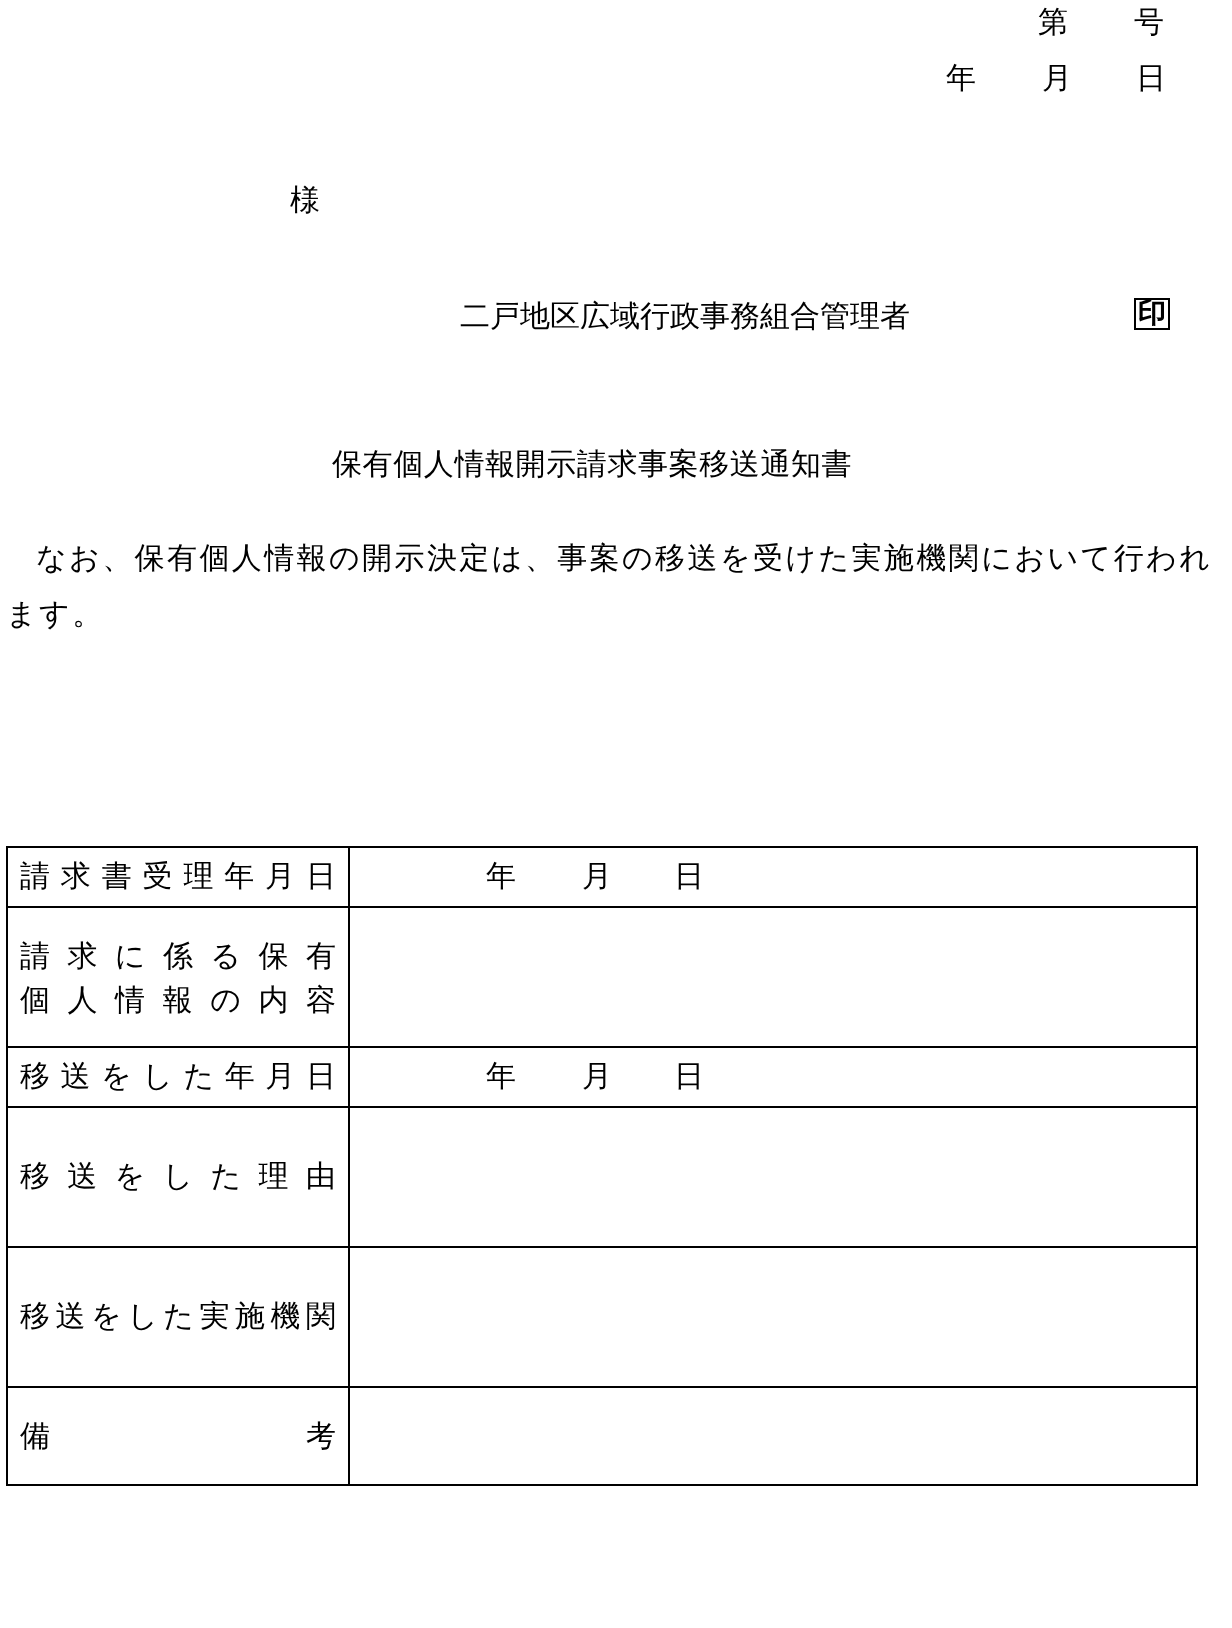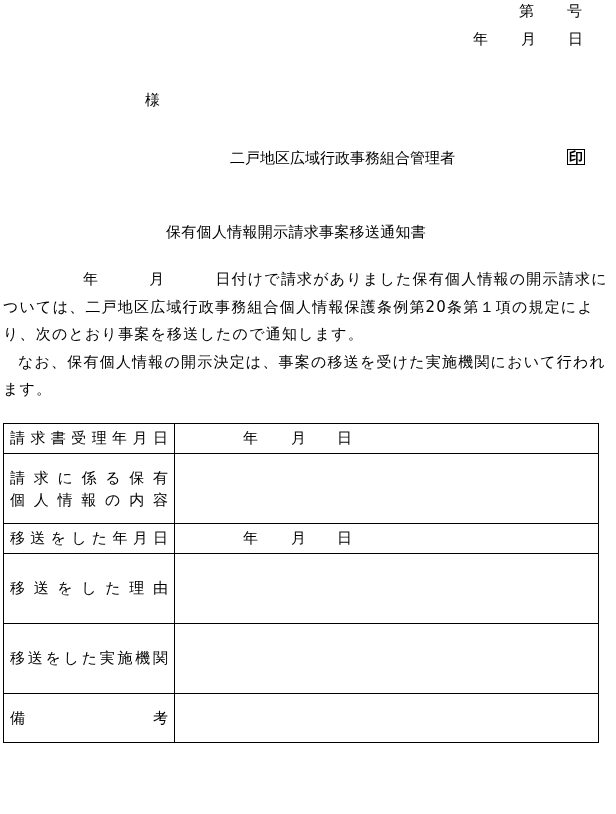--- a/index.html
+++ b/index.html
@@ -90,21 +90,20 @@
 </div>
 
 <div id="recipient" class="abs">様</div>
 
 <div id="issuer" class="abs">二戸地区広域行政事務組合管理者</div>
 <div id="seal" class="abs">印</div>
 
 <div id="doc-title" class="abs">保有個人情報開示請求事案移送通知書</div>
 
 <div id="body-text" class="abs">
-  <p><span class="lead"></span><span>年</span><span class="gap"></span><span>月</span><span class="gap"></span><span>日付けで請求がありました保有個人情報の開示請求については、二戸地区広域行政事務組合個人情報保護条例第20条第１項の規定により、次のとおり事案を移送したので通知します。</span></p>
   <p><span class="indent"></span><span>なお、保有個人情報の開示決定は、事案の移送を受けた実施機関において行われます。</span></p>
 </div>
 
 <table id="info-table">
   <tbody>
       <tr style="height:30px">
     <td class="label">
       <div class="spread">
         <span>請</span>
         <span>求</span>

